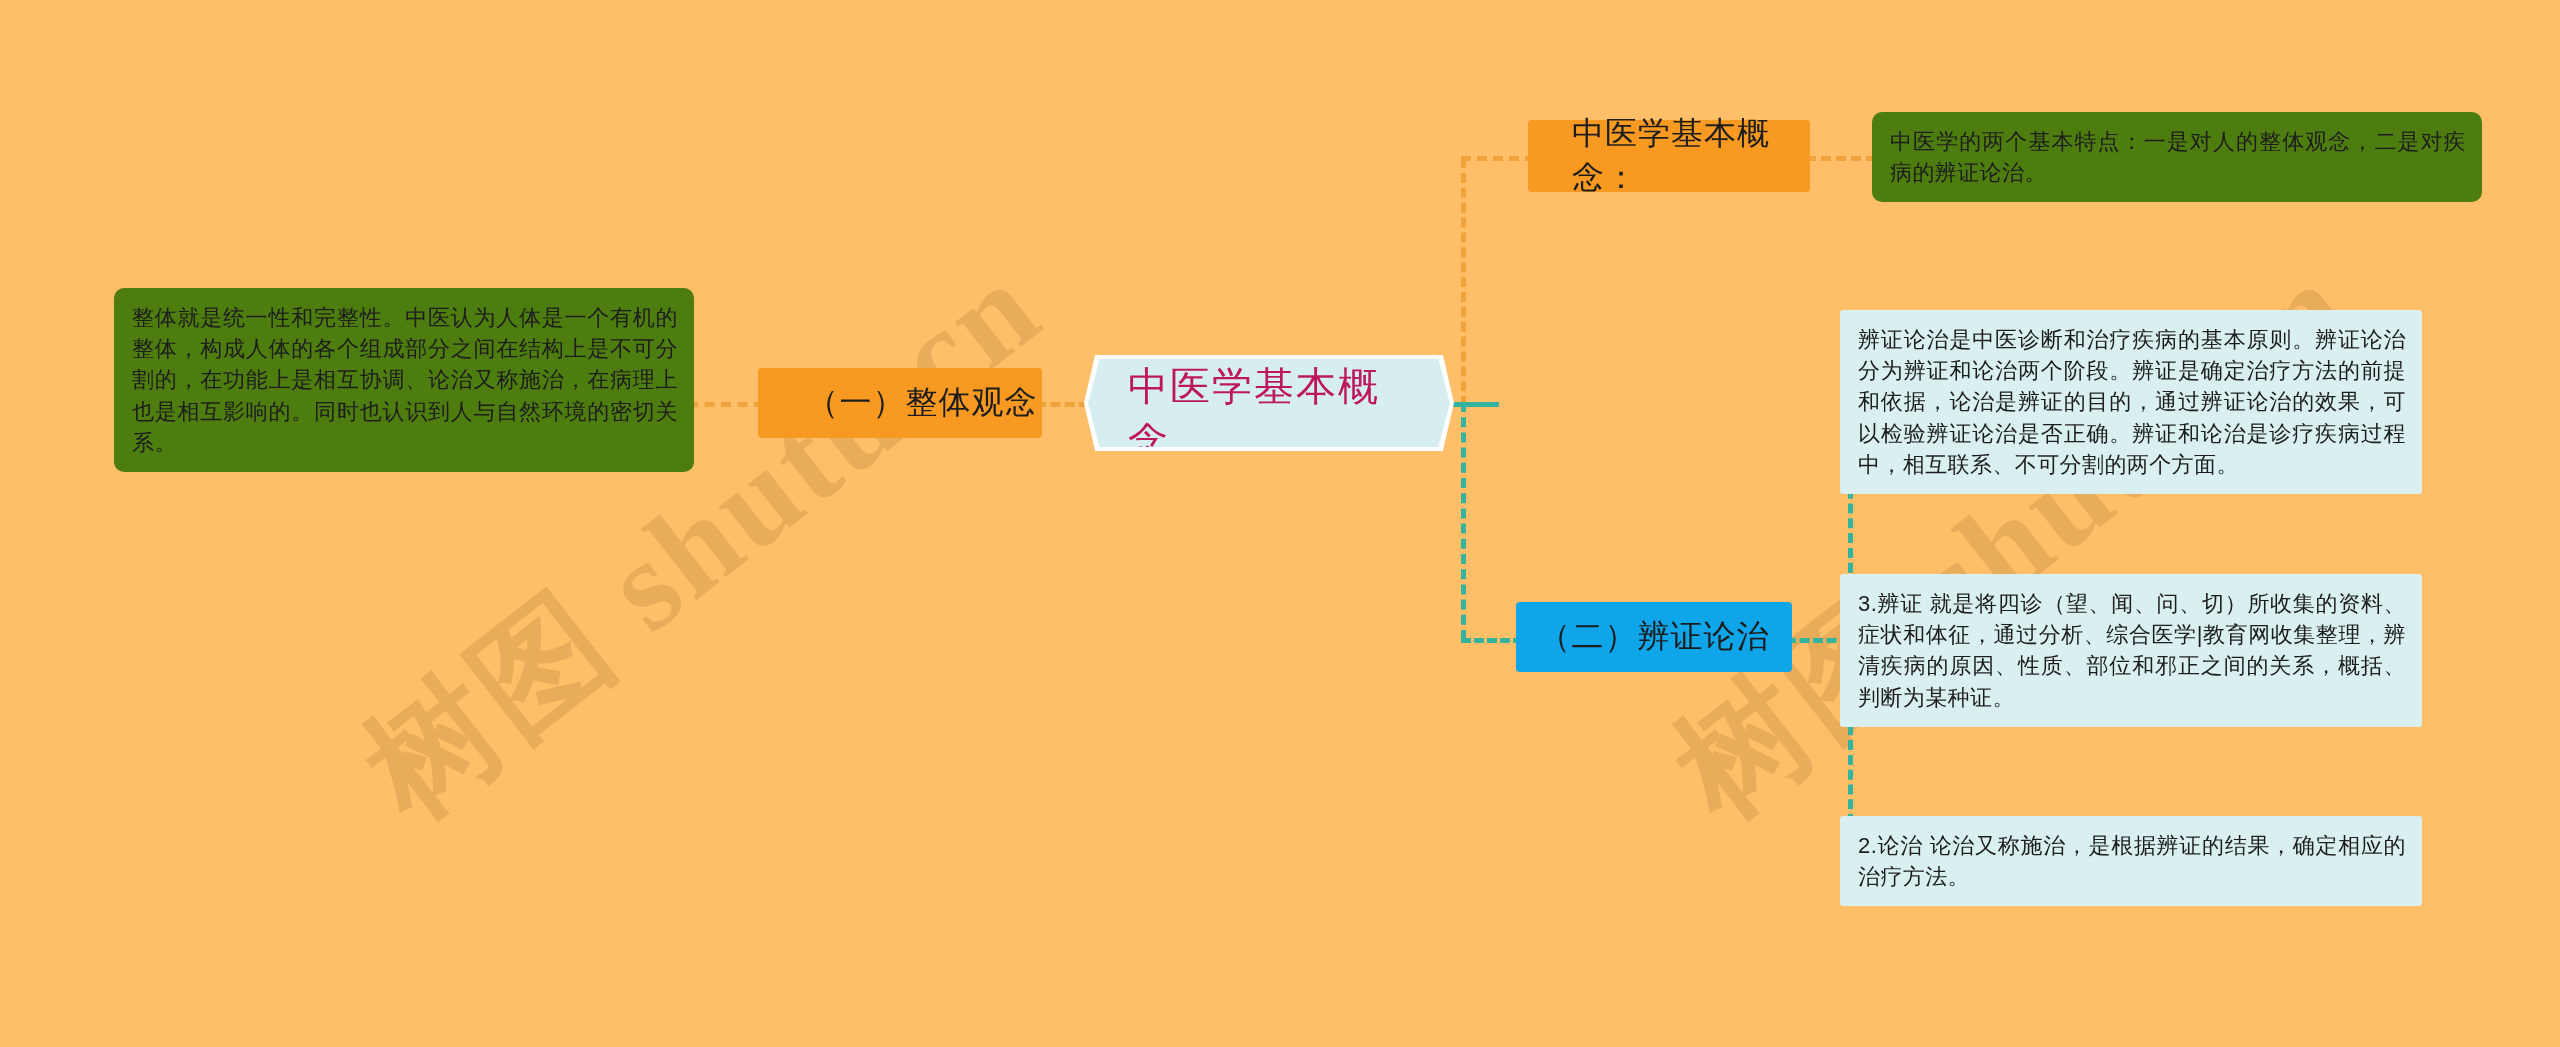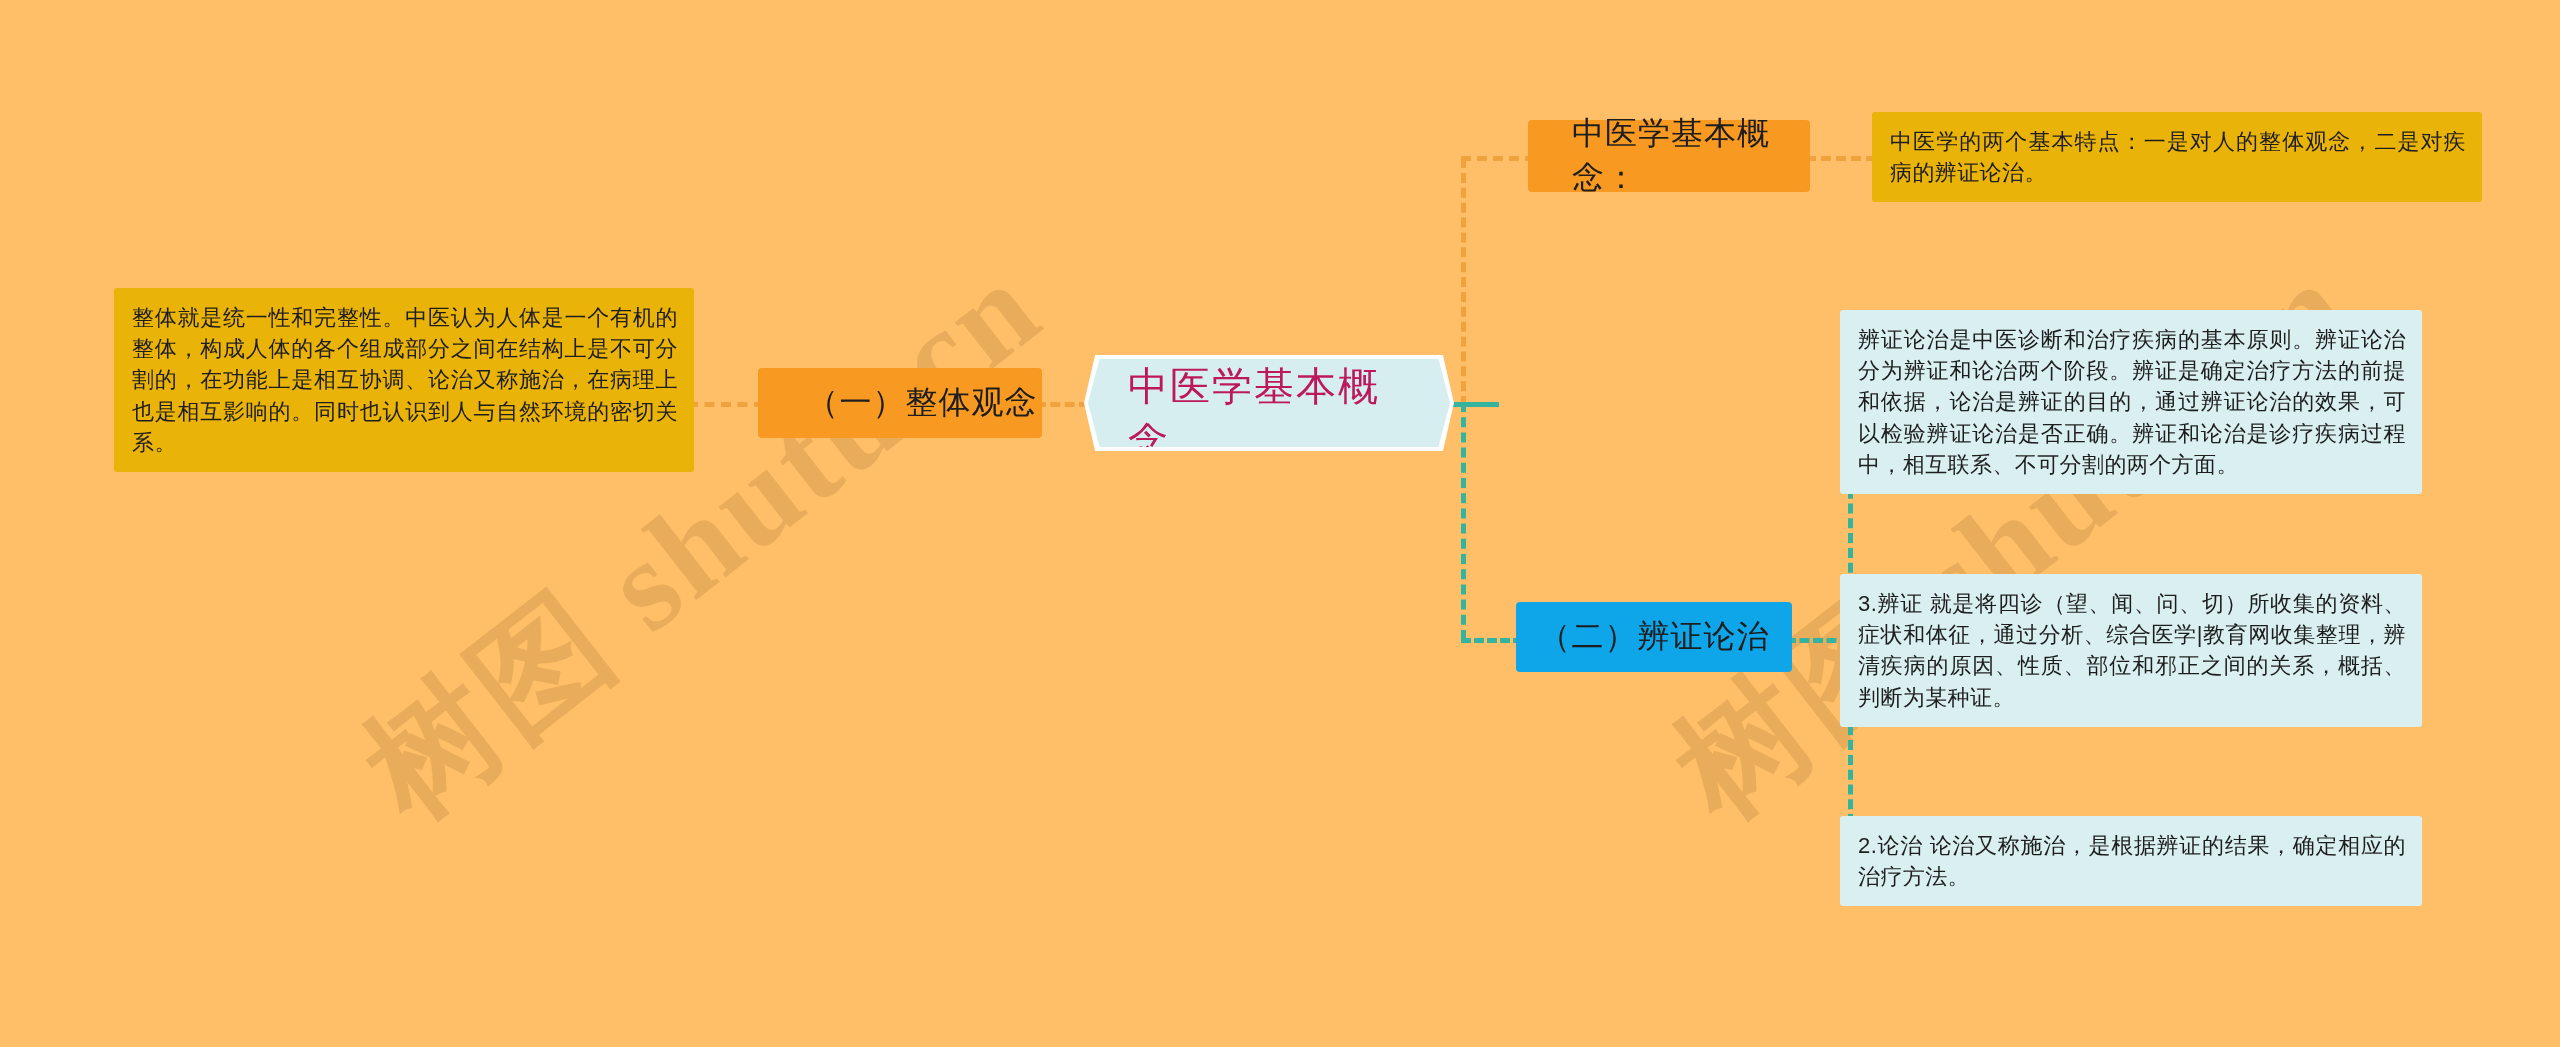--- a/index.html
+++ b/index.html
@@ -103,21 +103,21 @@
     position: absolute;
     z-index: 3;
     padding: 14px 16px 14px 18px;
     font-size: 22px;
     line-height: 1.42;
     color: #1d1d1d;
     letter-spacing: 0.4px;
     text-align: justify;
     border-radius: 3px;
   }
-  .leaf-cream { background: #eab308; }
+  .leaf-cream { background: #4d7c0f; border-radius: 10px; }
   .leaf-cyan  { background: #d9eff0; }
 </style>
 </head>
 <body>
 
 <div id="canvas">
 
   <div class="watermark wm-a">树图 shutu.cn</div>
   <div class="watermark wm-b">树图 shutu.cn</div>
 

